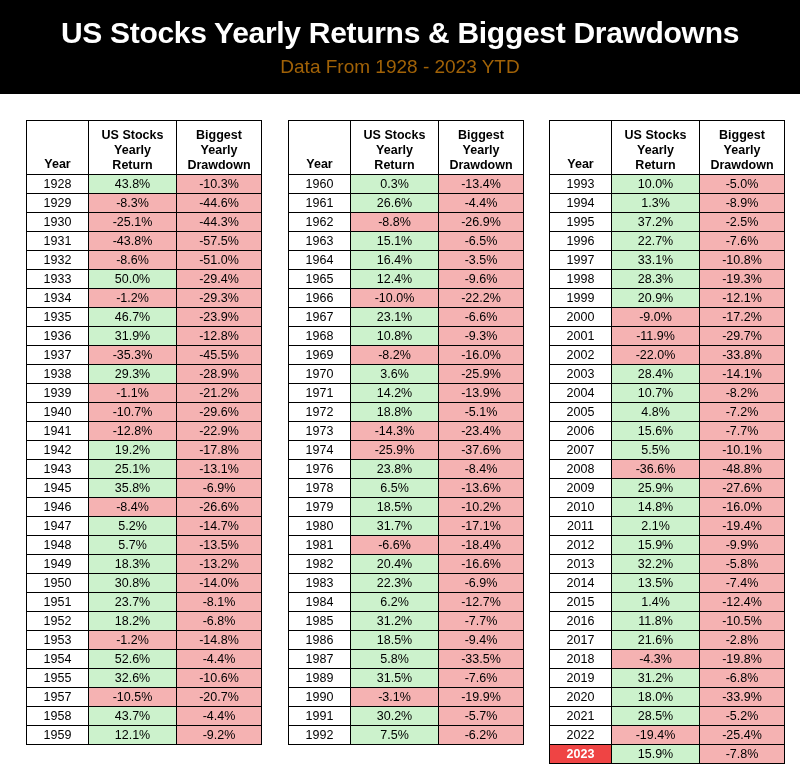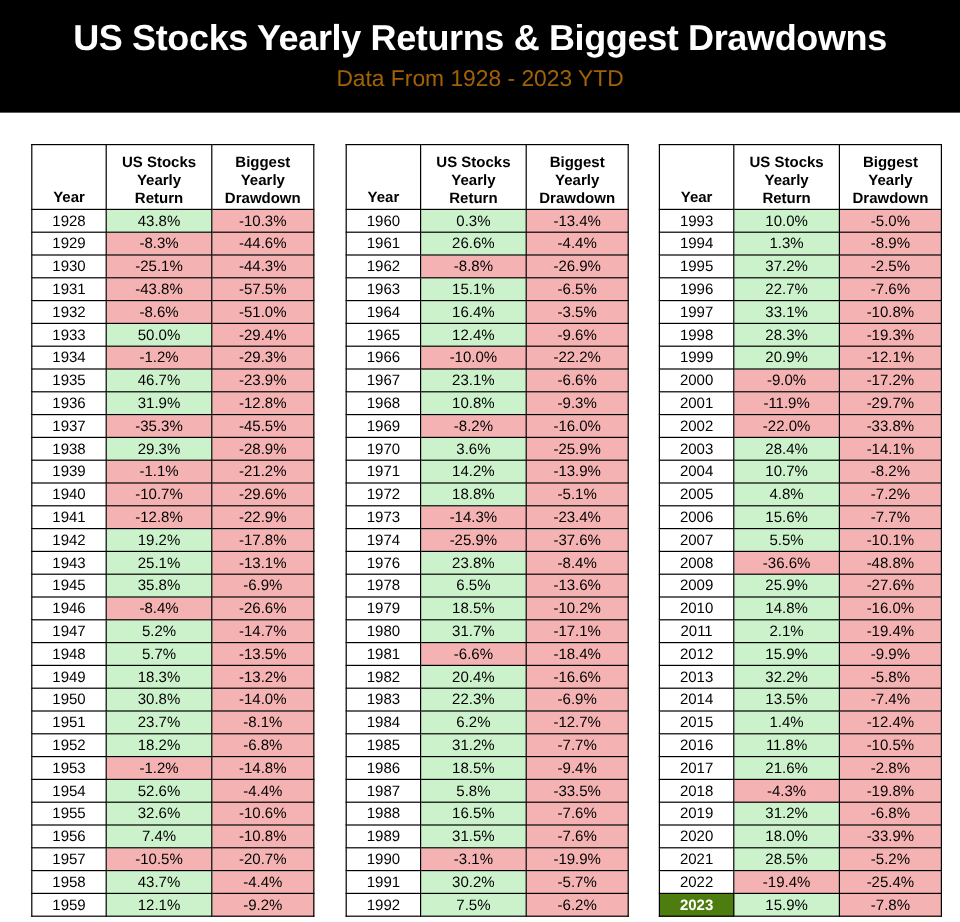--- a/index.html
+++ b/index.html
@@ -86,21 +86,21 @@
     padding-bottom: 1px;
     background: #ffffff;
   }
   table.rtbl thead th.h-year {
     vertical-align: bottom;
     padding-bottom: 2px;
   }
 
   td.year { background: #ffffff; }
   td.year.current {
-    background: #4d7c0f;
+    background: #ef4444;
     color: #ffffff;
     font-weight: bold;
   }
   td.pos { background: #ccf2cc; }
   td.neg { background: #f5b2b2; }
 </style>
 </head>
 <body>
 
 <div class="banner">
@@ -262,25 +262,20 @@
             <td class="year">1954</td>
             <td class="pos">52.6%</td>
             <td class="neg">-4.4%</td>
           </tr>
           <tr>
             <td class="year">1955</td>
             <td class="pos">32.6%</td>
             <td class="neg">-10.6%</td>
           </tr>
           <tr>
-            <td class="year">1956</td>
-            <td class="pos">7.4%</td>
-            <td class="neg">-10.8%</td>
-          </tr>
-          <tr>
             <td class="year">1957</td>
             <td class="neg">-10.5%</td>
             <td class="neg">-20.7%</td>
           </tr>
           <tr>
             <td class="year">1958</td>
             <td class="pos">43.7%</td>
             <td class="neg">-4.4%</td>
           </tr>
           <tr>
@@ -439,25 +434,20 @@
             <td class="year">1986</td>
             <td class="pos">18.5%</td>
             <td class="neg">-9.4%</td>
           </tr>
           <tr>
             <td class="year">1987</td>
             <td class="pos">5.8%</td>
             <td class="neg">-33.5%</td>
           </tr>
           <tr>
-            <td class="year">1988</td>
-            <td class="pos">16.5%</td>
-            <td class="neg">-7.6%</td>
-          </tr>
-          <tr>
             <td class="year">1989</td>
             <td class="pos">31.5%</td>
             <td class="neg">-7.6%</td>
           </tr>
           <tr>
             <td class="year">1990</td>
             <td class="neg">-3.1%</td>
             <td class="neg">-19.9%</td>
           </tr>
           <tr>

